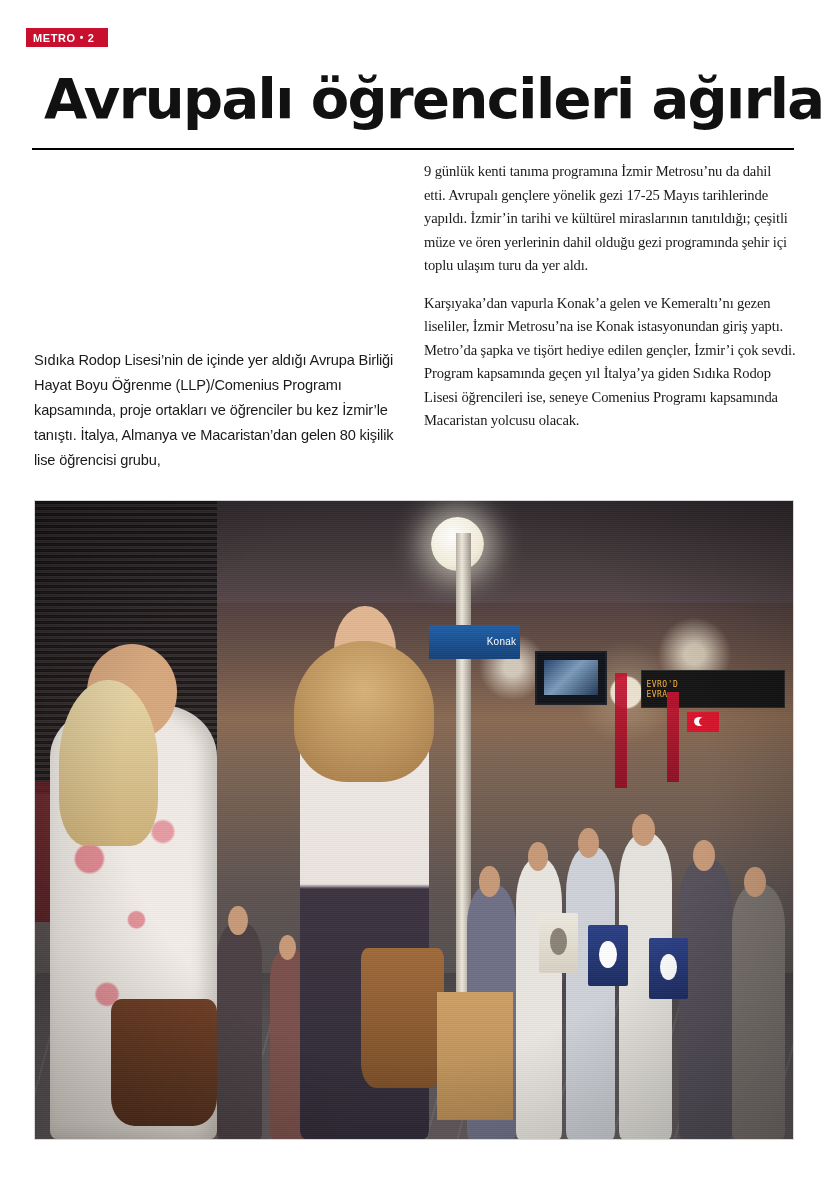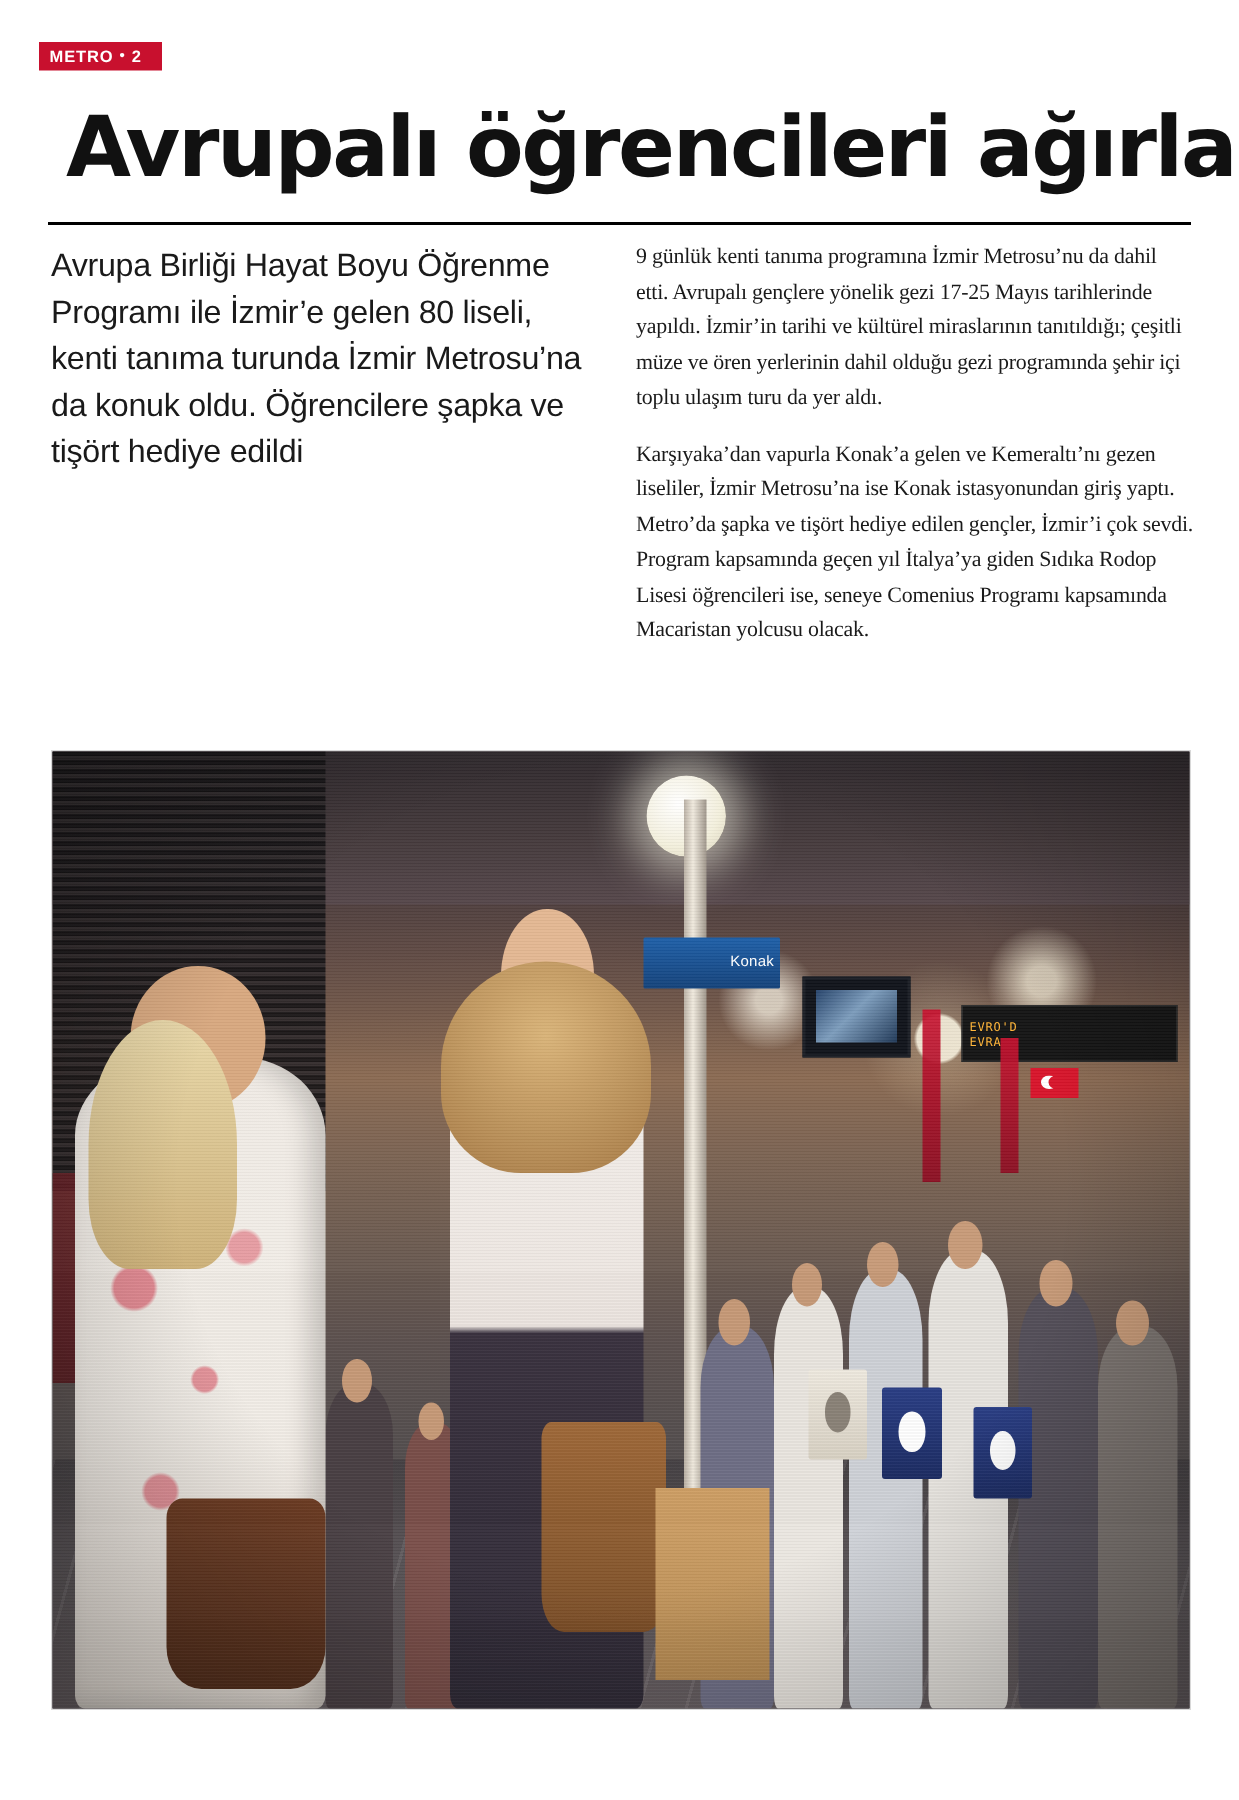--- a/index.html
+++ b/index.html
@@ -448,22 +448,22 @@
   <div class="kicker">
     <span class="sec">METRO</span>
     <span class="dot">•</span>
     <span class="pg">2</span>
   </div>
 
   <div class="headline">Avrupalı öğrencileri ağırladık</div>
 
   <div class="rule"></div>
 
-  <div class="lede">Avrupa Birliği Hayat Boyu Öğrenme Programı ile İzmir’e gelen 80 liseli, kenti tanıma turunda İzmir Metrosu’na da konuk oldu. Öğrencilere şapka ve tişört hediye edildi</div>
-
+
+  <div class="left-body">Sıdıka Rodop Lisesi’nin de içinde yer aldığı Avrupa Birliği Hayat Boyu Öğrenme (LLP)/Comenius Programı kapsamında, proje ortakları ve öğrenciler bu kez İzmir’le tanıştı. İtalya, Almanya ve Macaristan’dan gelen 80 kişilik lise öğrencisi grubu,</div>
 
   <div class="right-col">
     <p>9 günlük kenti tanıma programına İzmir Metrosu’nu da dahil etti. Avrupalı gençlere yönelik gezi 17-25 Mayıs tarihlerinde yapıldı. İzmir’in tarihi ve kültürel miraslarının tanıtıldığı; çeşitli müze ve ören yerlerinin dahil olduğu gezi programında şehir içi toplu ulaşım turu da yer aldı.</p>
     <p>Karşıyaka’dan vapurla Konak’a gelen ve Kemeraltı’nı gezen liseliler, İzmir Metrosu’na ise Konak istasyonundan giriş yaptı. Metro’da şapka ve tişört hediye edilen gençler, İzmir’i çok sevdi. Program kapsamında geçen yıl İtalya’ya giden Sıdıka Rodop Lisesi öğrencileri ise, seneye Comenius Programı kapsamında Macaristan yolcusu olacak.</p>
   </div>
 
   <div class="photo">
     <div class="photo-inner">
       <div class="ceiling"></div>
       <div class="wall-left"></div>

